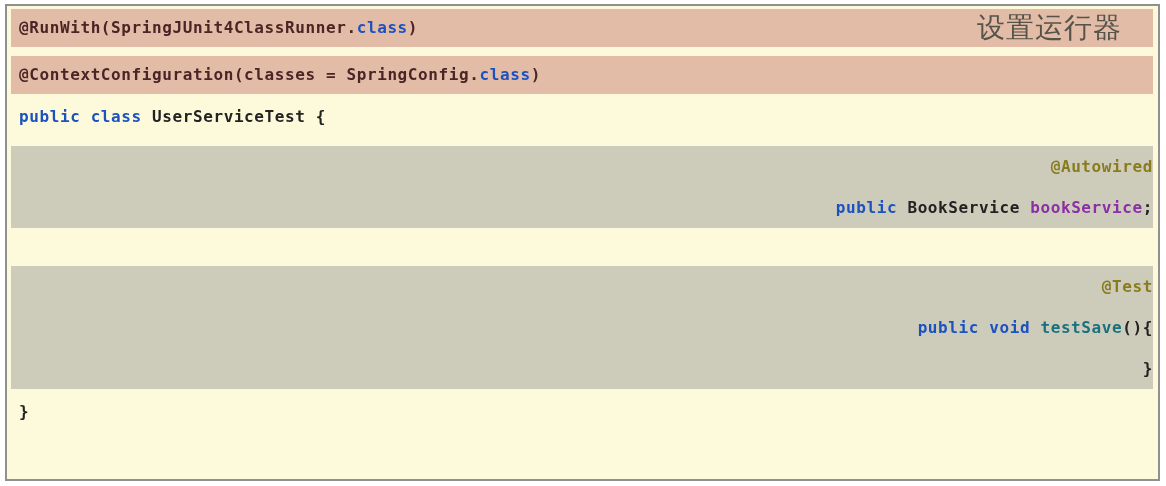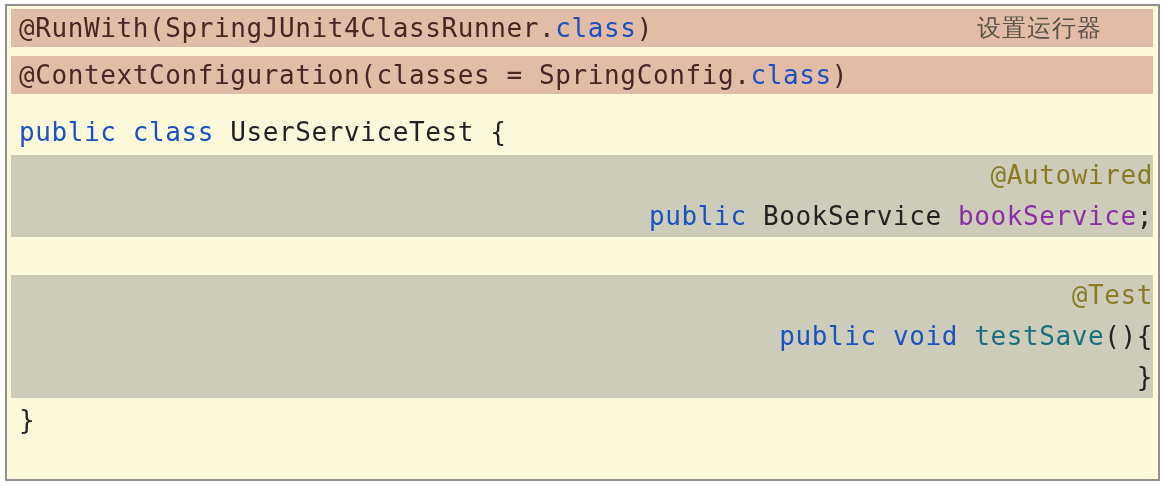--- a/index.html
+++ b/index.html
@@ -23,47 +23,48 @@
     font-family: "DejaVu Sans Mono", "Liberation Mono", monospace;
   }
   .row {
     display: flex;
     align-items: stretch;
   }
   .row.spacer { height: 38px; }
   .bg-salmon { background: var(--highlight_salmon, #e3bca7); }
   .bg-gray   { background: var(--highlight_gray, #cdccba); }
   .row.line.bg-salmon { height: 38px; margin-bottom: 9px; }
-  .row.line.bg-salmon:nth-child(2) { margin-bottom: 16px; }
+  .row.line.bg-salmon:nth-child(2) { margin-bottom: 0; }
   .bg-salmon .code-line { line-height: 38px; }
-  .row.line.bg-none { height: 45px; }
+  .row.line.bg-none { height: 52px; }
   .bg-none .code-line { line-height: 45px; }
   .row.block .code-line { line-height: 41px; text-align: right; }
   .code-col {
     flex: 1 1 auto;
     padding-left: 8px;
     min-width: 0;
   }
   .code-line {
     white-space: pre;
-    font-size: 26px;
+    font-size: 16px;
     letter-spacing: 0.6px;
+    font-weight: bold;
   }
   .tok-maroon { color: var(--code_maroon, #4b2426); }
   .tok-blue   { color: var(--code_blue, #1c52c0); }
   .tok-black  { color: var(--code_black, #222222); }
   .tok-olive  { color: var(--code_olive, #897b20); }
   .tok-purple { color: var(--code_purple, #8a2fa5); }
   .tok-teal   { color: var(--code_teal, #19707f); }
   .label {
     flex: 0 0 176px;
     display: flex;
     align-items: center;
     font-family: "Liberation Sans", "DejaVu Sans", sans-serif;
-    font-size: 24px;
+    font-size: 28px;
     color: var(--label_dark, #55534a);
     letter-spacing: 1px;
   }
 </style>
 </head>
 <body>
 
 <main class="frame">
     <div class="row line bg-salmon">
       <div class="code-col">

